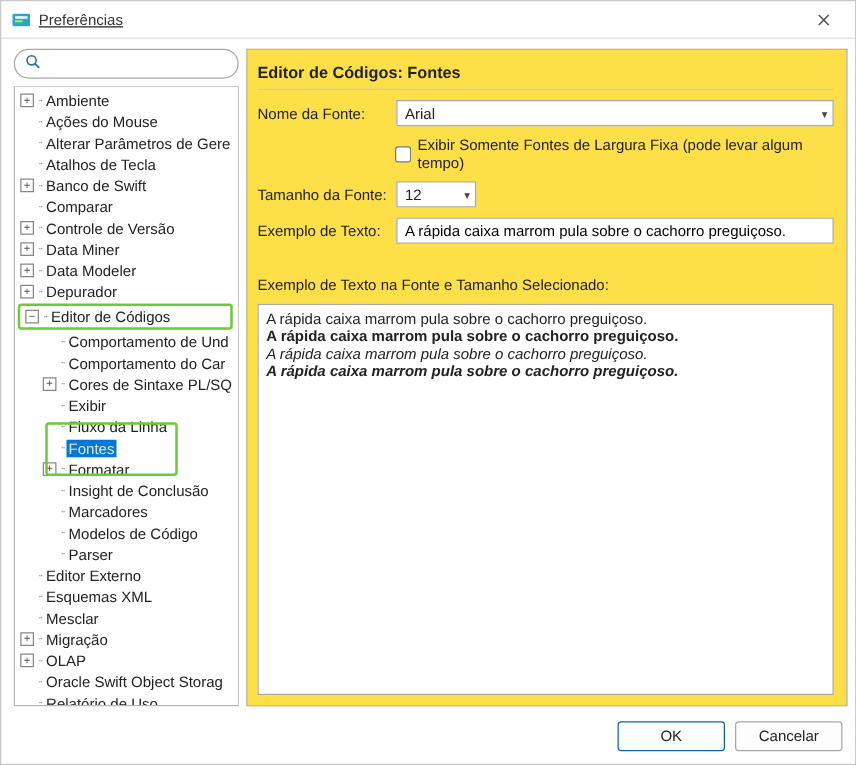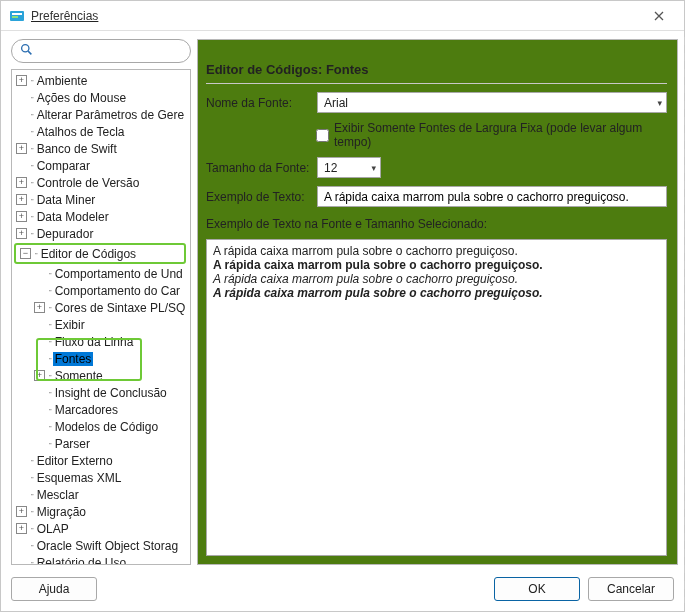--- a/index.html
+++ b/index.html
@@ -93,31 +93,31 @@
     color:#555; background:#fff;
     flex-shrink:0;
   }
   .twisty.empty { border:none; }
   .dots {
     color:#999; margin-right:2px; font-size:10px;
     letter-spacing:-2px;
     flex-shrink:0;
   }
   .node .label { padding:0 2px; }
-  .node.selected .label { background:#0078d7; color:#000000; }
+  .node.selected .label { background:#0078d7; color:#e5e5e5; }
   .indent-1 { padding-left: 4px; }
   .indent-2 { padding-left: 22px; }
   .hl-green { border:2px solid #6ec936; border-radius:3px; margin:1px 4px 1px 2px; padding-right:2px; }
 
   
   .right {
     flex:1;
     border:1px solid #b8b8b8;
-    background:#4d7c0f;
-    padding:22px 10px 8px 8px;
+    background:#fde047;
+    padding:10px 10px 8px 8px;
     display:flex; flex-direction:column;
     gap:8px;
     min-height:0;
   }
   .panel-title {
     font-size:13px; font-weight:bold;
     border-bottom:1px solid #c8c8c8;
     padding-bottom:6px;
   }
   .form-row { display:flex; align-items:center; gap:6px; }
@@ -129,21 +129,21 @@
   }
   .select .caret { font-size:9px; color:#444; }
   .select.wide { flex:1; }
   .select.narrow { width:64px; }
   .check-row { display:flex; align-items:center; gap:5px; padding-left:110px; }
   .check-row input { margin:0; }
   .text-in {
     flex:1; border:1px solid #a8a8a8; height:21px;
     padding:0 6px; font-size:12px;
   }
-  .preview-label { margin-top:2px; }
+  .preview-label { margin-top:18px; }
   .preview-box {
     flex:1; border:1px solid #a8a8a8;
     padding:4px 6px; font-size:12px; overflow:auto;
     min-height:120px; background:#fff;
   }
   .preview-box .p-reg { font-family: Arial, sans-serif; }
   .preview-box .p-bold { font-family: Arial, sans-serif; font-weight:bold; }
   .preview-box .p-it { font-family: Arial, sans-serif; font-style:italic; }
   .preview-box .p-bi { font-family: Arial, sans-serif; font-weight:bold; font-style:italic; }
 
@@ -321,21 +321,21 @@
               <div class="node indent-2 selected">
                 <span class="twisty empty"></span>
                 <span class="dots">··</span>
                 <span class="label">Fontes</span>
               </div>
             </li>
             <li>
               <div class="node indent-2">
                 <span class="twisty">+</span>
                 <span class="dots">··</span>
-                <span class="label">Somente</span>
+                <span class="label">Formatar</span>
               </div>
             </li>
             <li>
               <div class="node indent-2">
                 <span class="twisty empty"></span>
                 <span class="dots">··</span>
                 <span class="label">Insight de Conclusão</span>
               </div>
             </li>
             <li>
@@ -446,20 +446,19 @@
       <div class="preview-box">
         <div class="p-reg">A rápida caixa marrom pula sobre o cachorro preguiçoso.</div>
         <div class="p-bold">A rápida caixa marrom pula sobre o cachorro preguiçoso.</div>
         <div class="p-it">A rápida caixa marrom pula sobre o cachorro preguiçoso.</div>
         <div class="p-bi">A rápida caixa marrom pula sobre o cachorro preguiçoso.</div>
       </div>
     </div>
   </div>
 
   <div class="button-row">
-    <div class="btn">Ajuda</div>
     <div class="spacer"></div>
     <div class="btn primary">OK</div>
     <div class="btn">Cancelar</div>
   </div>
 
   <div class="edge-artifact"></div>
 </div>
 
 </body></html>

